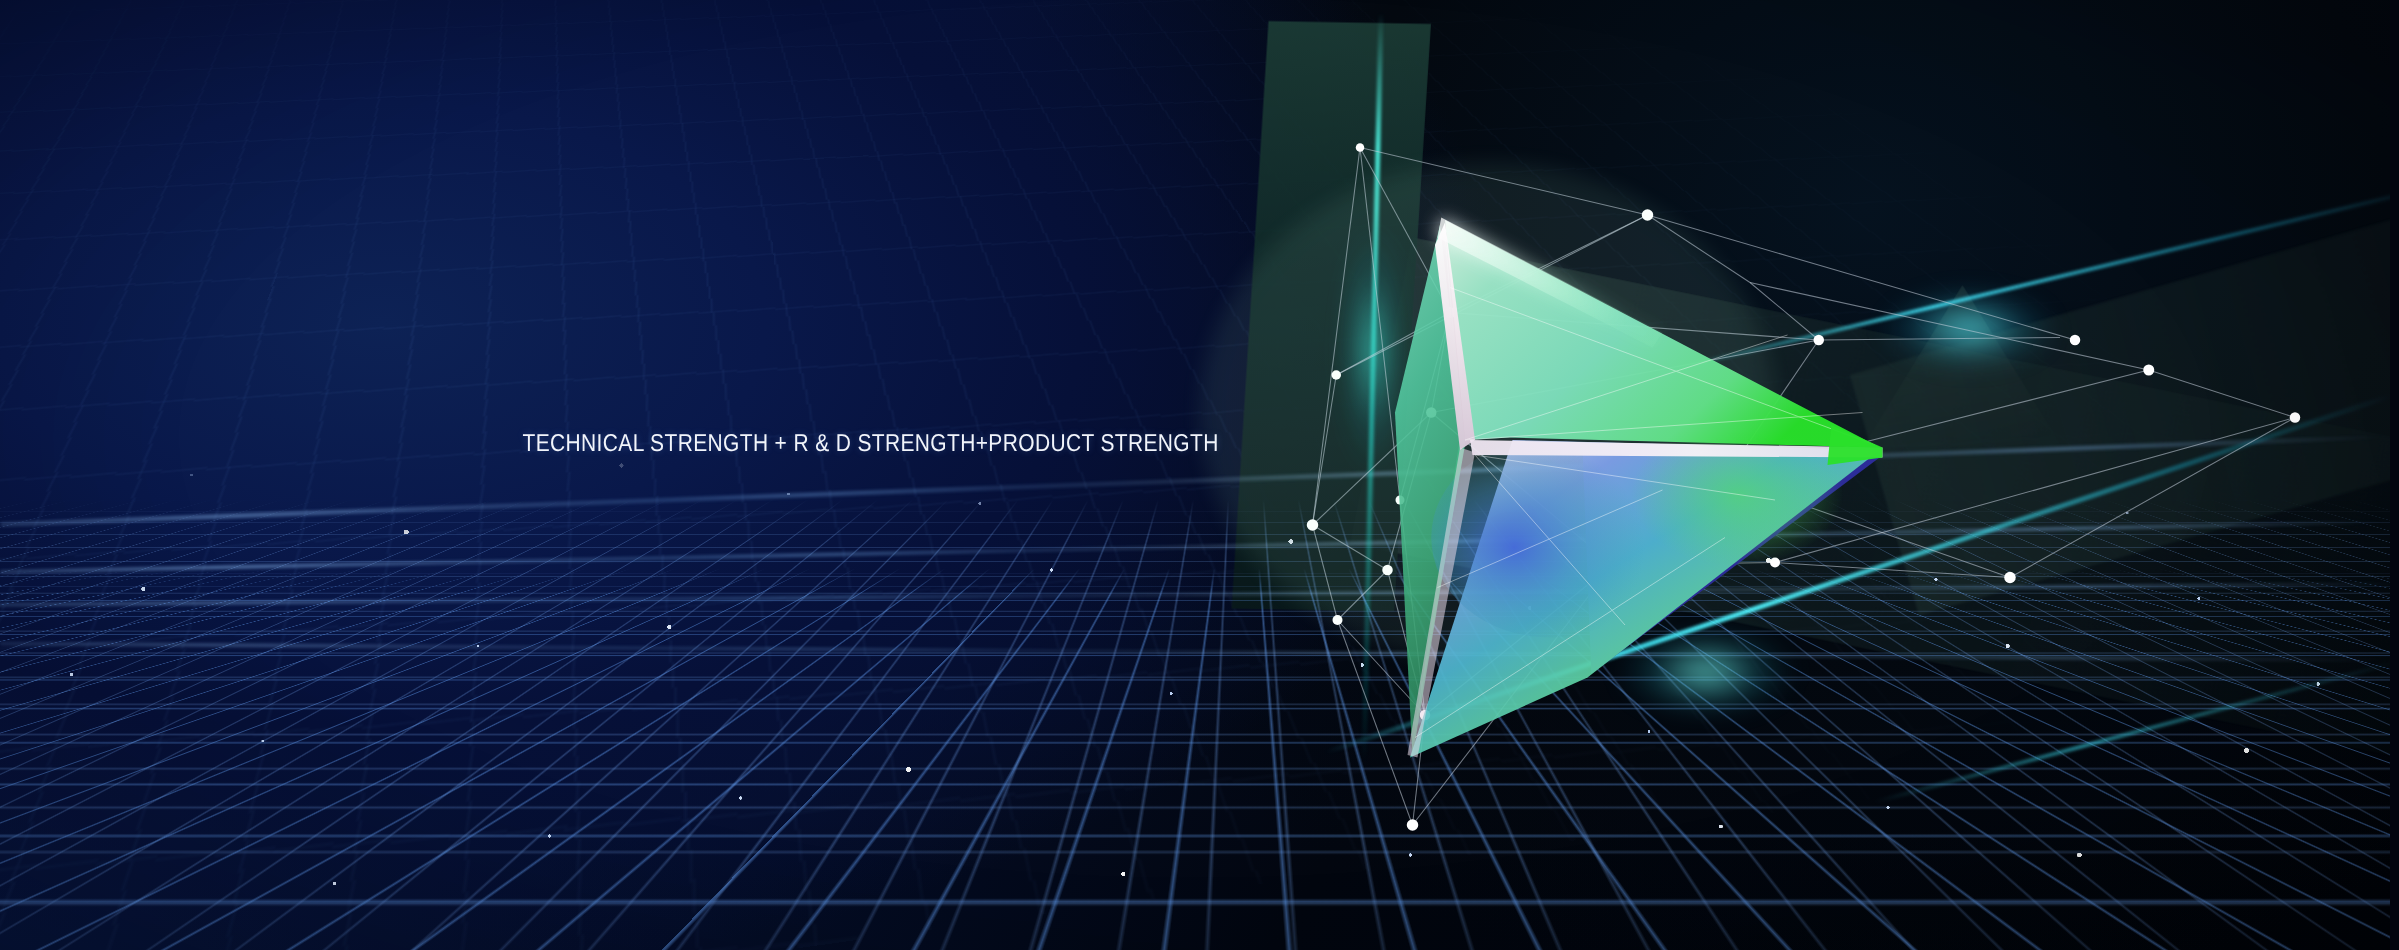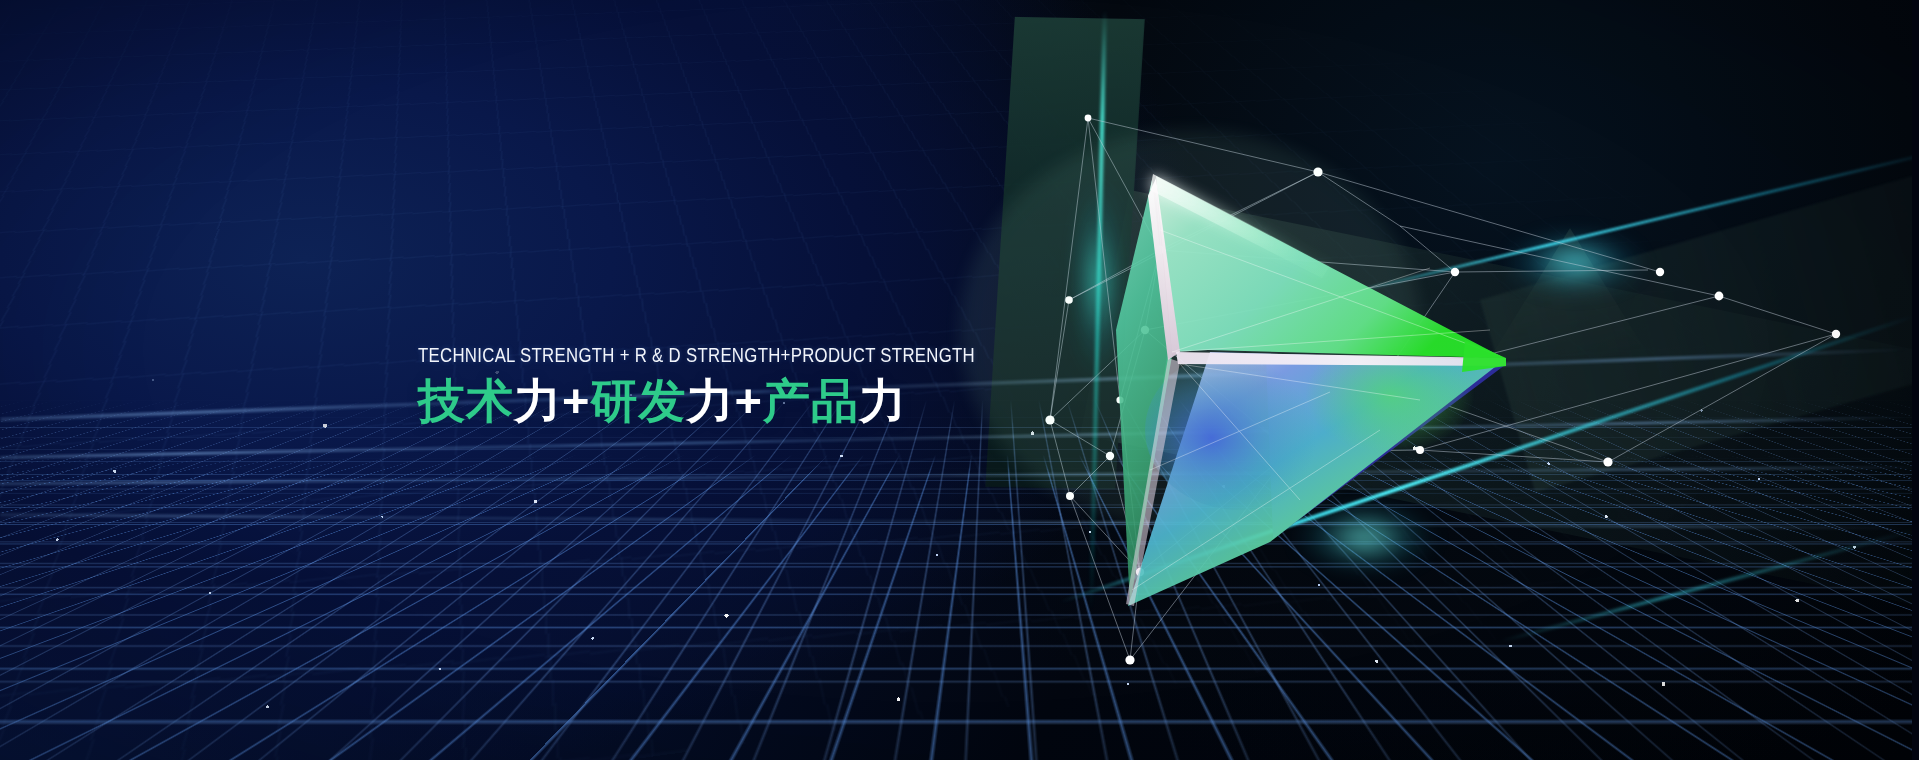--- a/index.html
+++ b/index.html
@@ -425,19 +425,16 @@
       <line x1="1180" y1="364" x2="1300" y2="500"></line>
       <line x1="1132" y1="590" x2="1380" y2="430"></line>
       <line x1="1150" y1="470" x2="1330" y2="392"></line>
     </g>
 
     <polygon points="1465,340 1506,358 1506,366 1462,372" fill="#2ae02a" opacity=".95"></polygon>
   </svg>
 
   <div id="headline">
     <div id="headline-en">TECHNICAL STRENGTH + R &amp; D STRENGTH+PRODUCT STRENGTH</div>
-    <div id="headline-cn">
-      <span class="seg-green">技术</span><span class="seg-white">力+</span><span class="seg-green">研发</span><span class="seg-white">力+</span><span class="seg-green">产品</span><span class="seg-white">力</span>
-    </div>
   </div>
 
   <div class="layer" id="vignette"></div>
 </div>
 
 </body></html>

